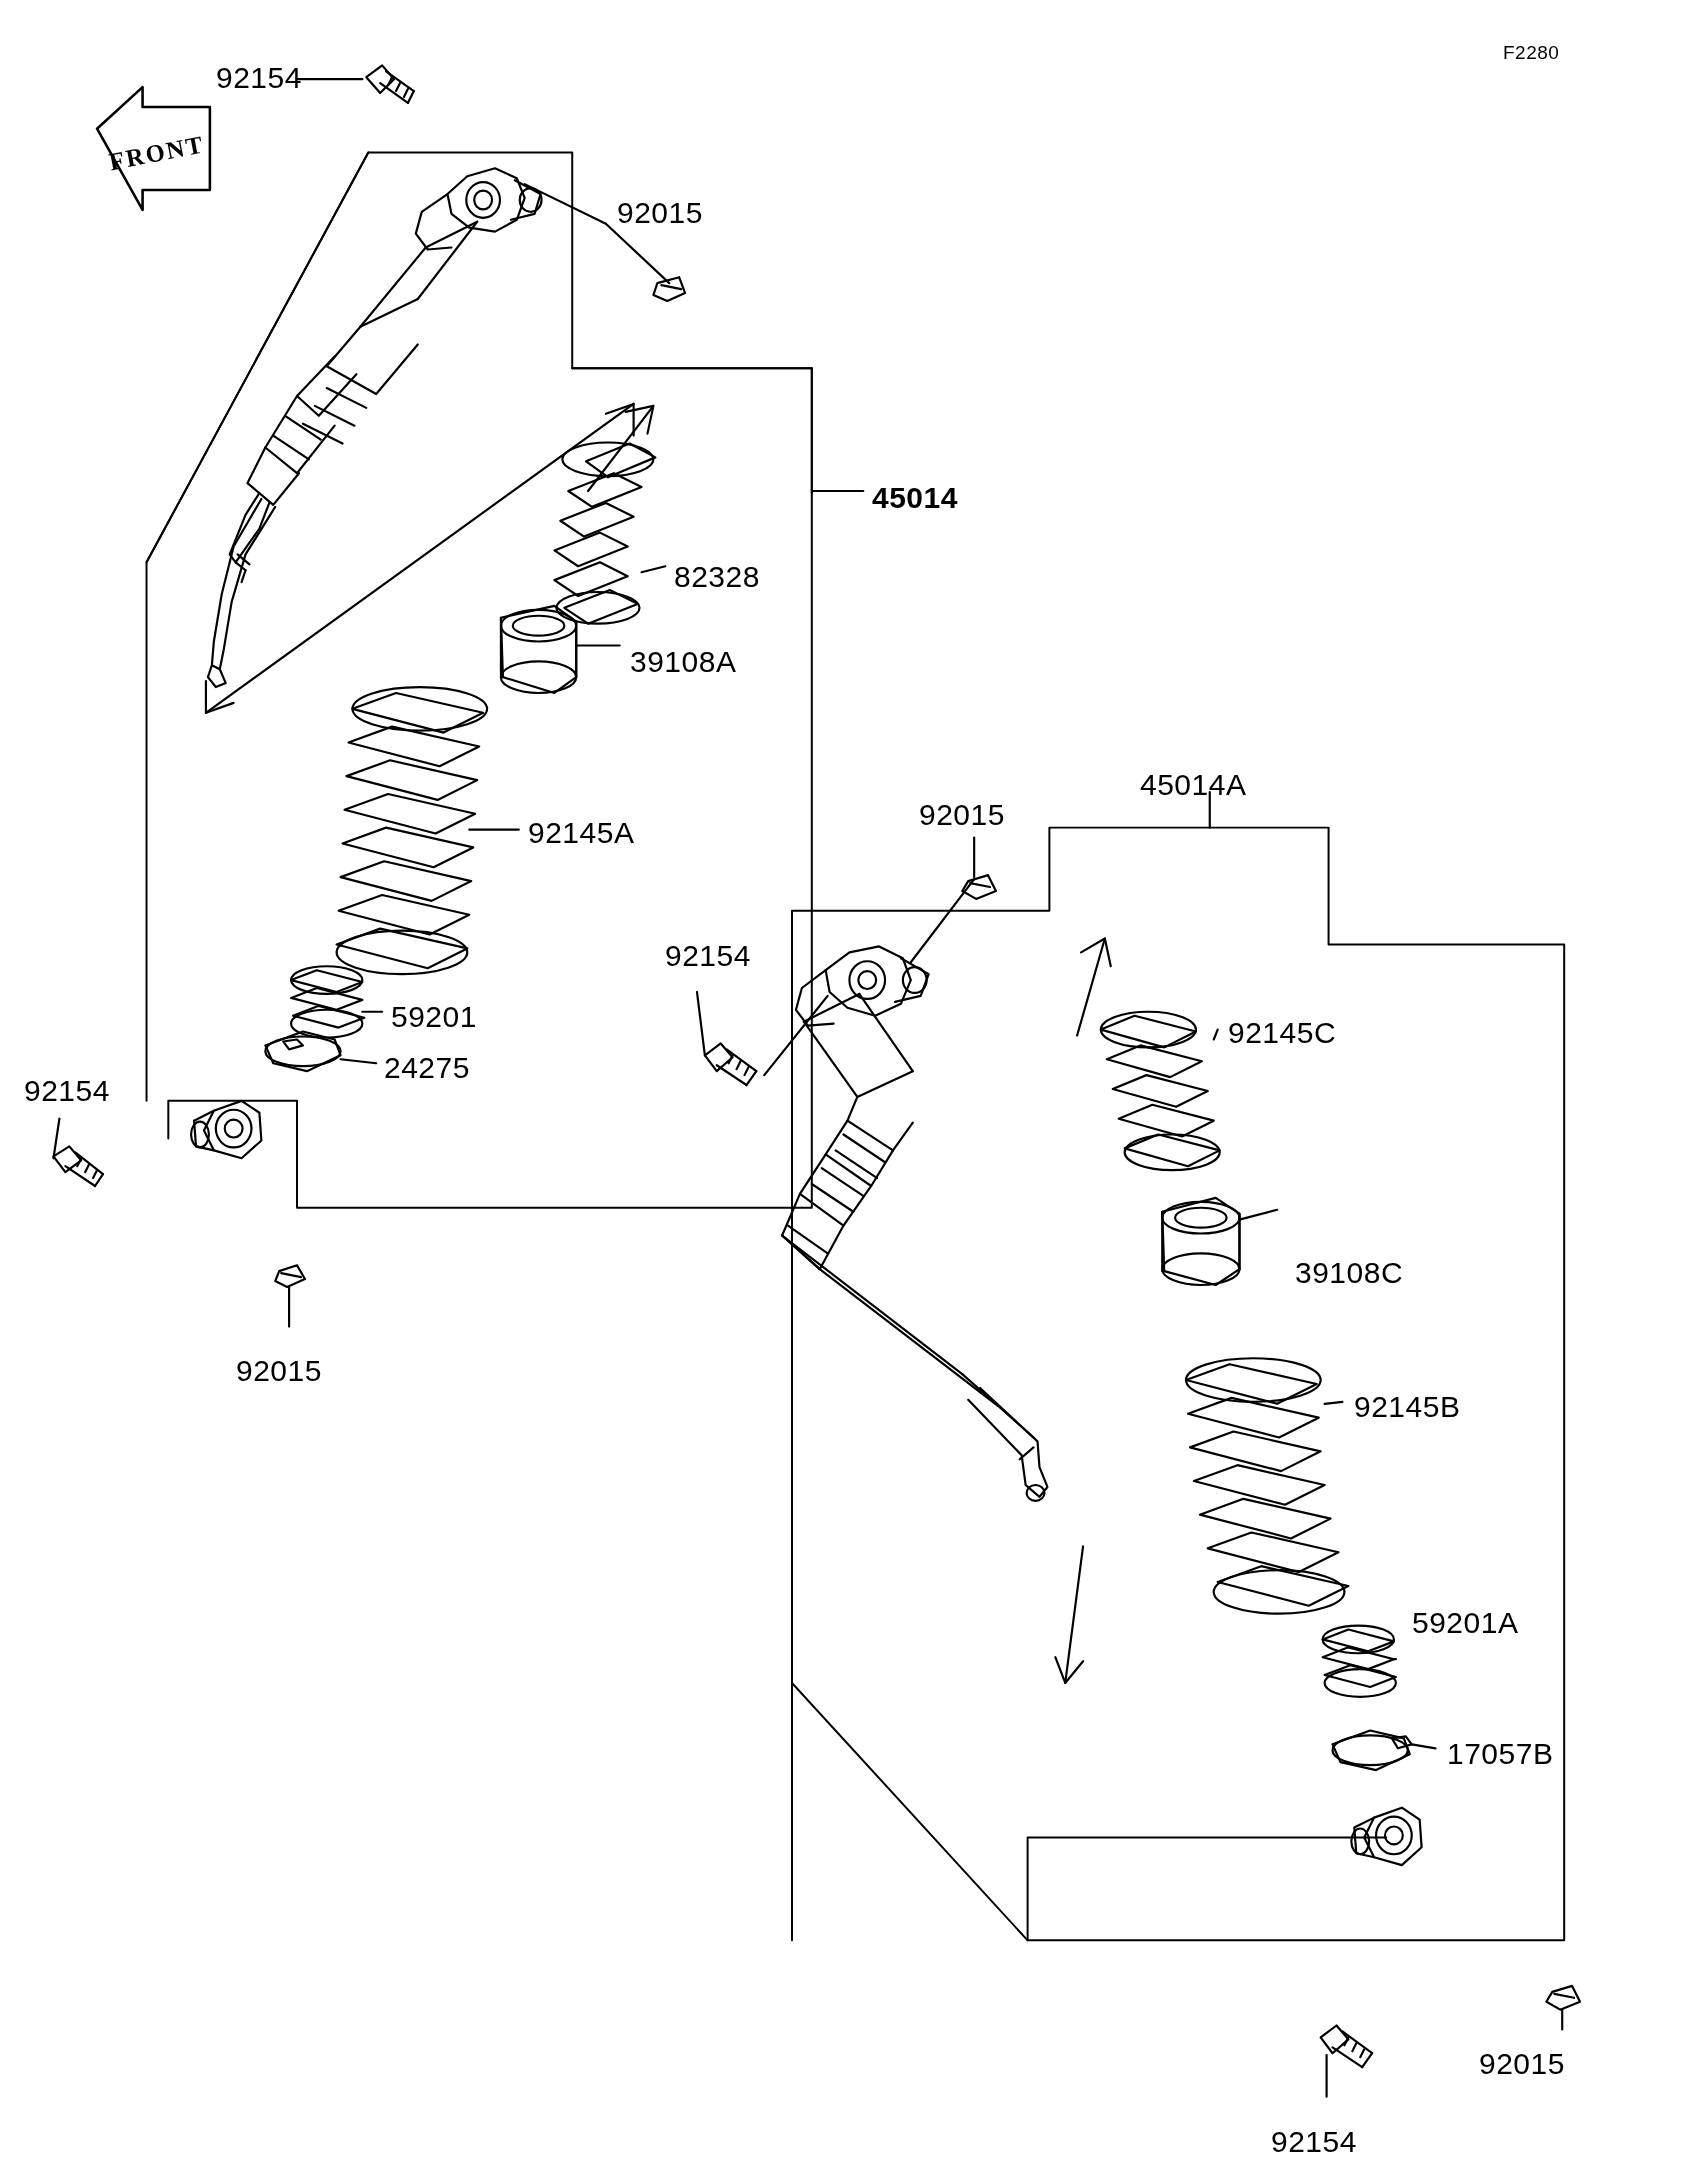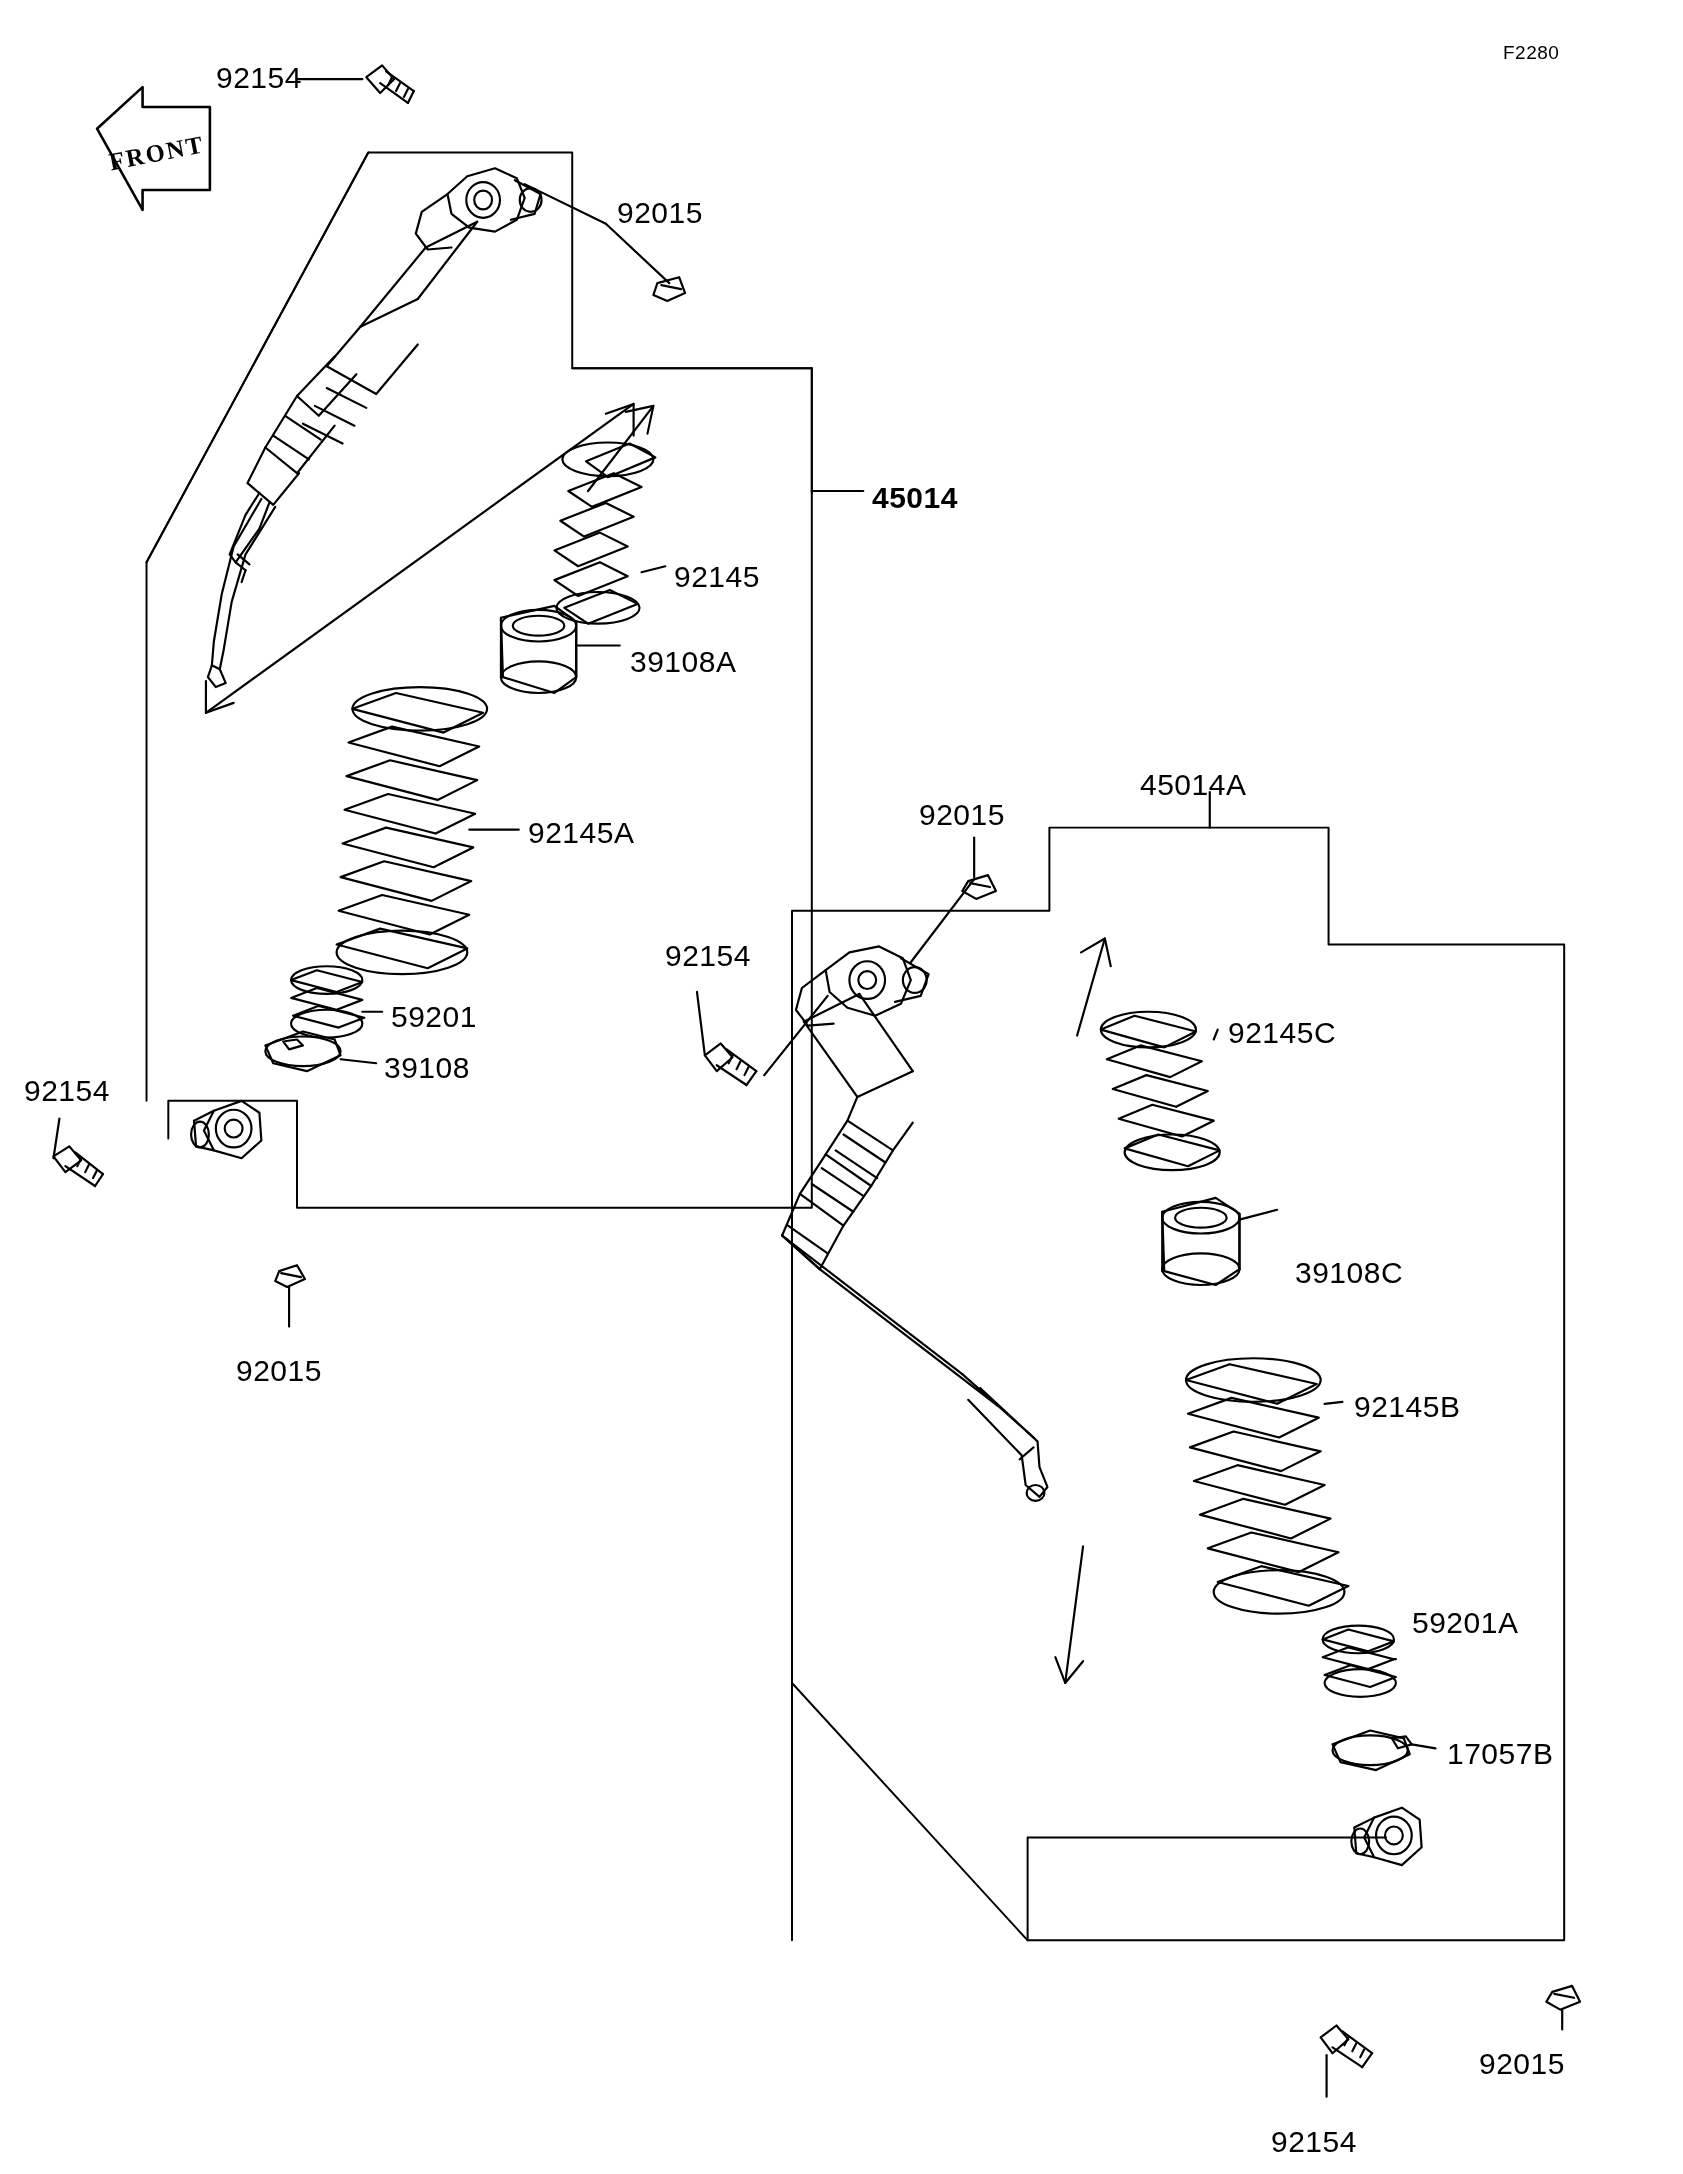--- a/index.html
+++ b/index.html
@@ -353,25 +353,25 @@
     <svg viewBox="0 0 130 100" width="129" height="99">
       <text x="24" y="62" font-family="Liberation Serif, serif" font-size="25" font-weight="bold" letter-spacing="2" transform="rotate(-11 24 62)" fill="#000000">FRONT</text>
     </svg>
   </div>
 
   <div class="lbl sheetcode" style="left:1503px; top:42px;">F2280</div>
 
   <div class="lbl" style="left:216px;  top:61px;">92154</div>
   <div class="lbl" style="left:617px;  top:196px;">92015</div>
   <div class="lbl" style="left:872px;  top:481px;font-weight:bold;">45014</div>
-  <div class="lbl" style="left:674px;  top:560px;">92145</div>
+  <div class="lbl" style="left:674px;  top:560px;">82328</div>
   <div class="lbl" style="left:630px;  top:645px;text-align:center;">39108A</div>
   <div class="lbl" style="left:528px;  top:816px;">92145A</div>
   <div class="lbl" style="left:391px;  top:1000px;">59201</div>
-  <div class="lbl" style="left:384px;  top:1051px;">39108</div>
+  <div class="lbl" style="left:384px;  top:1051px;">24275</div>
   <div class="lbl" style="left:24px;   top:1074px;">92154</div>
   <div class="lbl" style="left:236px;  top:1354px;">92015</div>
   <div class="lbl" style="left:1140px; top:768px;">45014A</div>
   <div class="lbl" style="left:919px;  top:798px;">92015</div>
   <div class="lbl" style="left:665px;  top:939px;">92154</div>
   <div class="lbl" style="left:1228px; top:1016px;">92145C</div>
   <div class="lbl" style="left:1287px; top:1256px;margin-left:8px;">39108C</div>
   <div class="lbl" style="left:1354px; top:1390px;">92145B</div>
   <div class="lbl" style="left:1404px; top:1606px;margin-left:8px;">59201A</div>
   <div class="lbl" style="left:1447px; top:1737px;">17057B</div>

